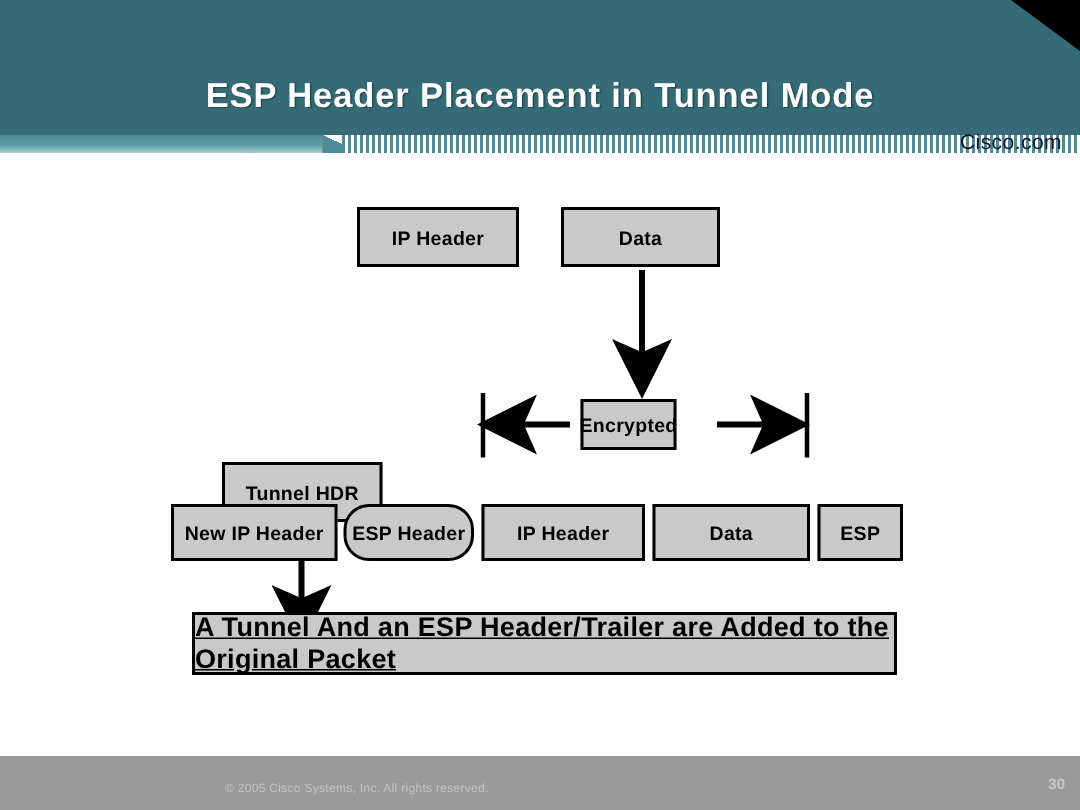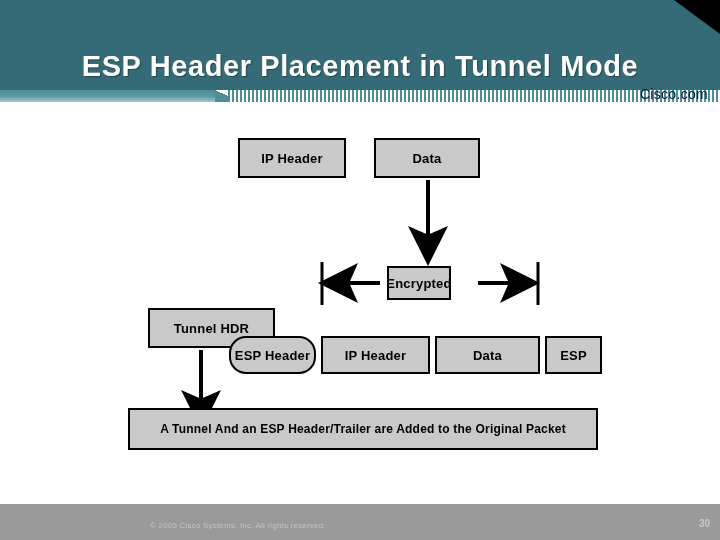--- a/index.html
+++ b/index.html
@@ -30,21 +30,21 @@
     width: 0; height: 0;
     border-top: 34px solid #000000;
     border-left: 46px solid transparent;
   }
   .slide-title {
     position: absolute;
     left: 0; top: 50px;
     width: 720px;
     text-align: center;
     color: #ffffff;
-    font-size: 29px;
+    font-size: 23px;
     font-weight: bold;
     letter-spacing: 0.6px;
     text-shadow: 1px 1px 1px rgba(0,0,0,0.35);
     white-space: nowrap;
   }
 
   
   .subband {
     position: absolute;
     left: 0; top: 90px;
@@ -96,35 +96,36 @@
     display: flex;
     align-items: center;
     justify-content: center;
     letter-spacing: 0.2px;
     text-align: left;
   }
 
   
   .box-ip-header-top { left: 238px; top: 36px; width: 108px; height: 40px; }
   .box-data-top      { left: 374px; top: 36px; width: 106px; height: 40px; }
-  .box-tunnel-hdr    { left: 148px; top: 206px; width: 127px; height: 40px;
+  .box-tunnel-hdr    { left: 148px; top: 206px; width: 107px; height: 40px;
                        position: absolute; }
   .box-encrypted     { left: 387px; top: 164px; width: 64px; height: 34px; }
 
   
   .box-new-ip-header { left: 114px; top: 234px; width: 111px; height: 38px; }
   .box-esp-header    { left: 229px; top: 234px; width: 87px; height: 38px; border-radius: 17px; }
   .box-ip-header-bot { left: 321px; top: 234px; width: 109px; height: 38px; }
   .box-data-bot      { left: 435px; top: 234px; width: 105px; height: 38px; }
   .box-esp           { left: 545px; top: 234px; width: 57px; height: 38px; }
 
   
   .box-caption {
     left: 128px; top: 306px; width: 470px; height: 42px;
-    font-size: 12px;
+    font-size: 18px;
+    text-decoration: underline;
   }
 
   
   .arrow-layer {
     position: absolute;
     left: 0; top: 0;
     width: 720px; height: 385px;
     pointer-events: none;
   }
 
@@ -184,20 +185,21 @@
     <line x1="538" y1="160" x2="538" y2="203" stroke="#000000" stroke-width="3"></line>
   </svg>
 
   <div class="pbox box-ip-header-top">IP Header</div>
   <div class="pbox box-data-top">Data</div>
 
   <div class="pbox box-tunnel-hdr">Tunnel HDR</div>
 
   <div class="pbox box-encrypted">Encrypted</div>
 
+  <div class="pbox box-new-ip-header">New IP Header</div>
   <div class="pbox box-esp-header">ESP Header</div>
   <div class="pbox box-ip-header-bot">IP Header</div>
   <div class="pbox box-data-bot">Data</div>
   <div class="pbox box-esp">ESP</div>
 
   <div class="pbox box-caption">A Tunnel And an ESP Header/Trailer are Added to the Original Packet</div>
 </div>
 
 <div class="footer-rule"></div>
 <div class="footer-text">© 2005 Cisco Systems, Inc. All rights reserved.</div>

